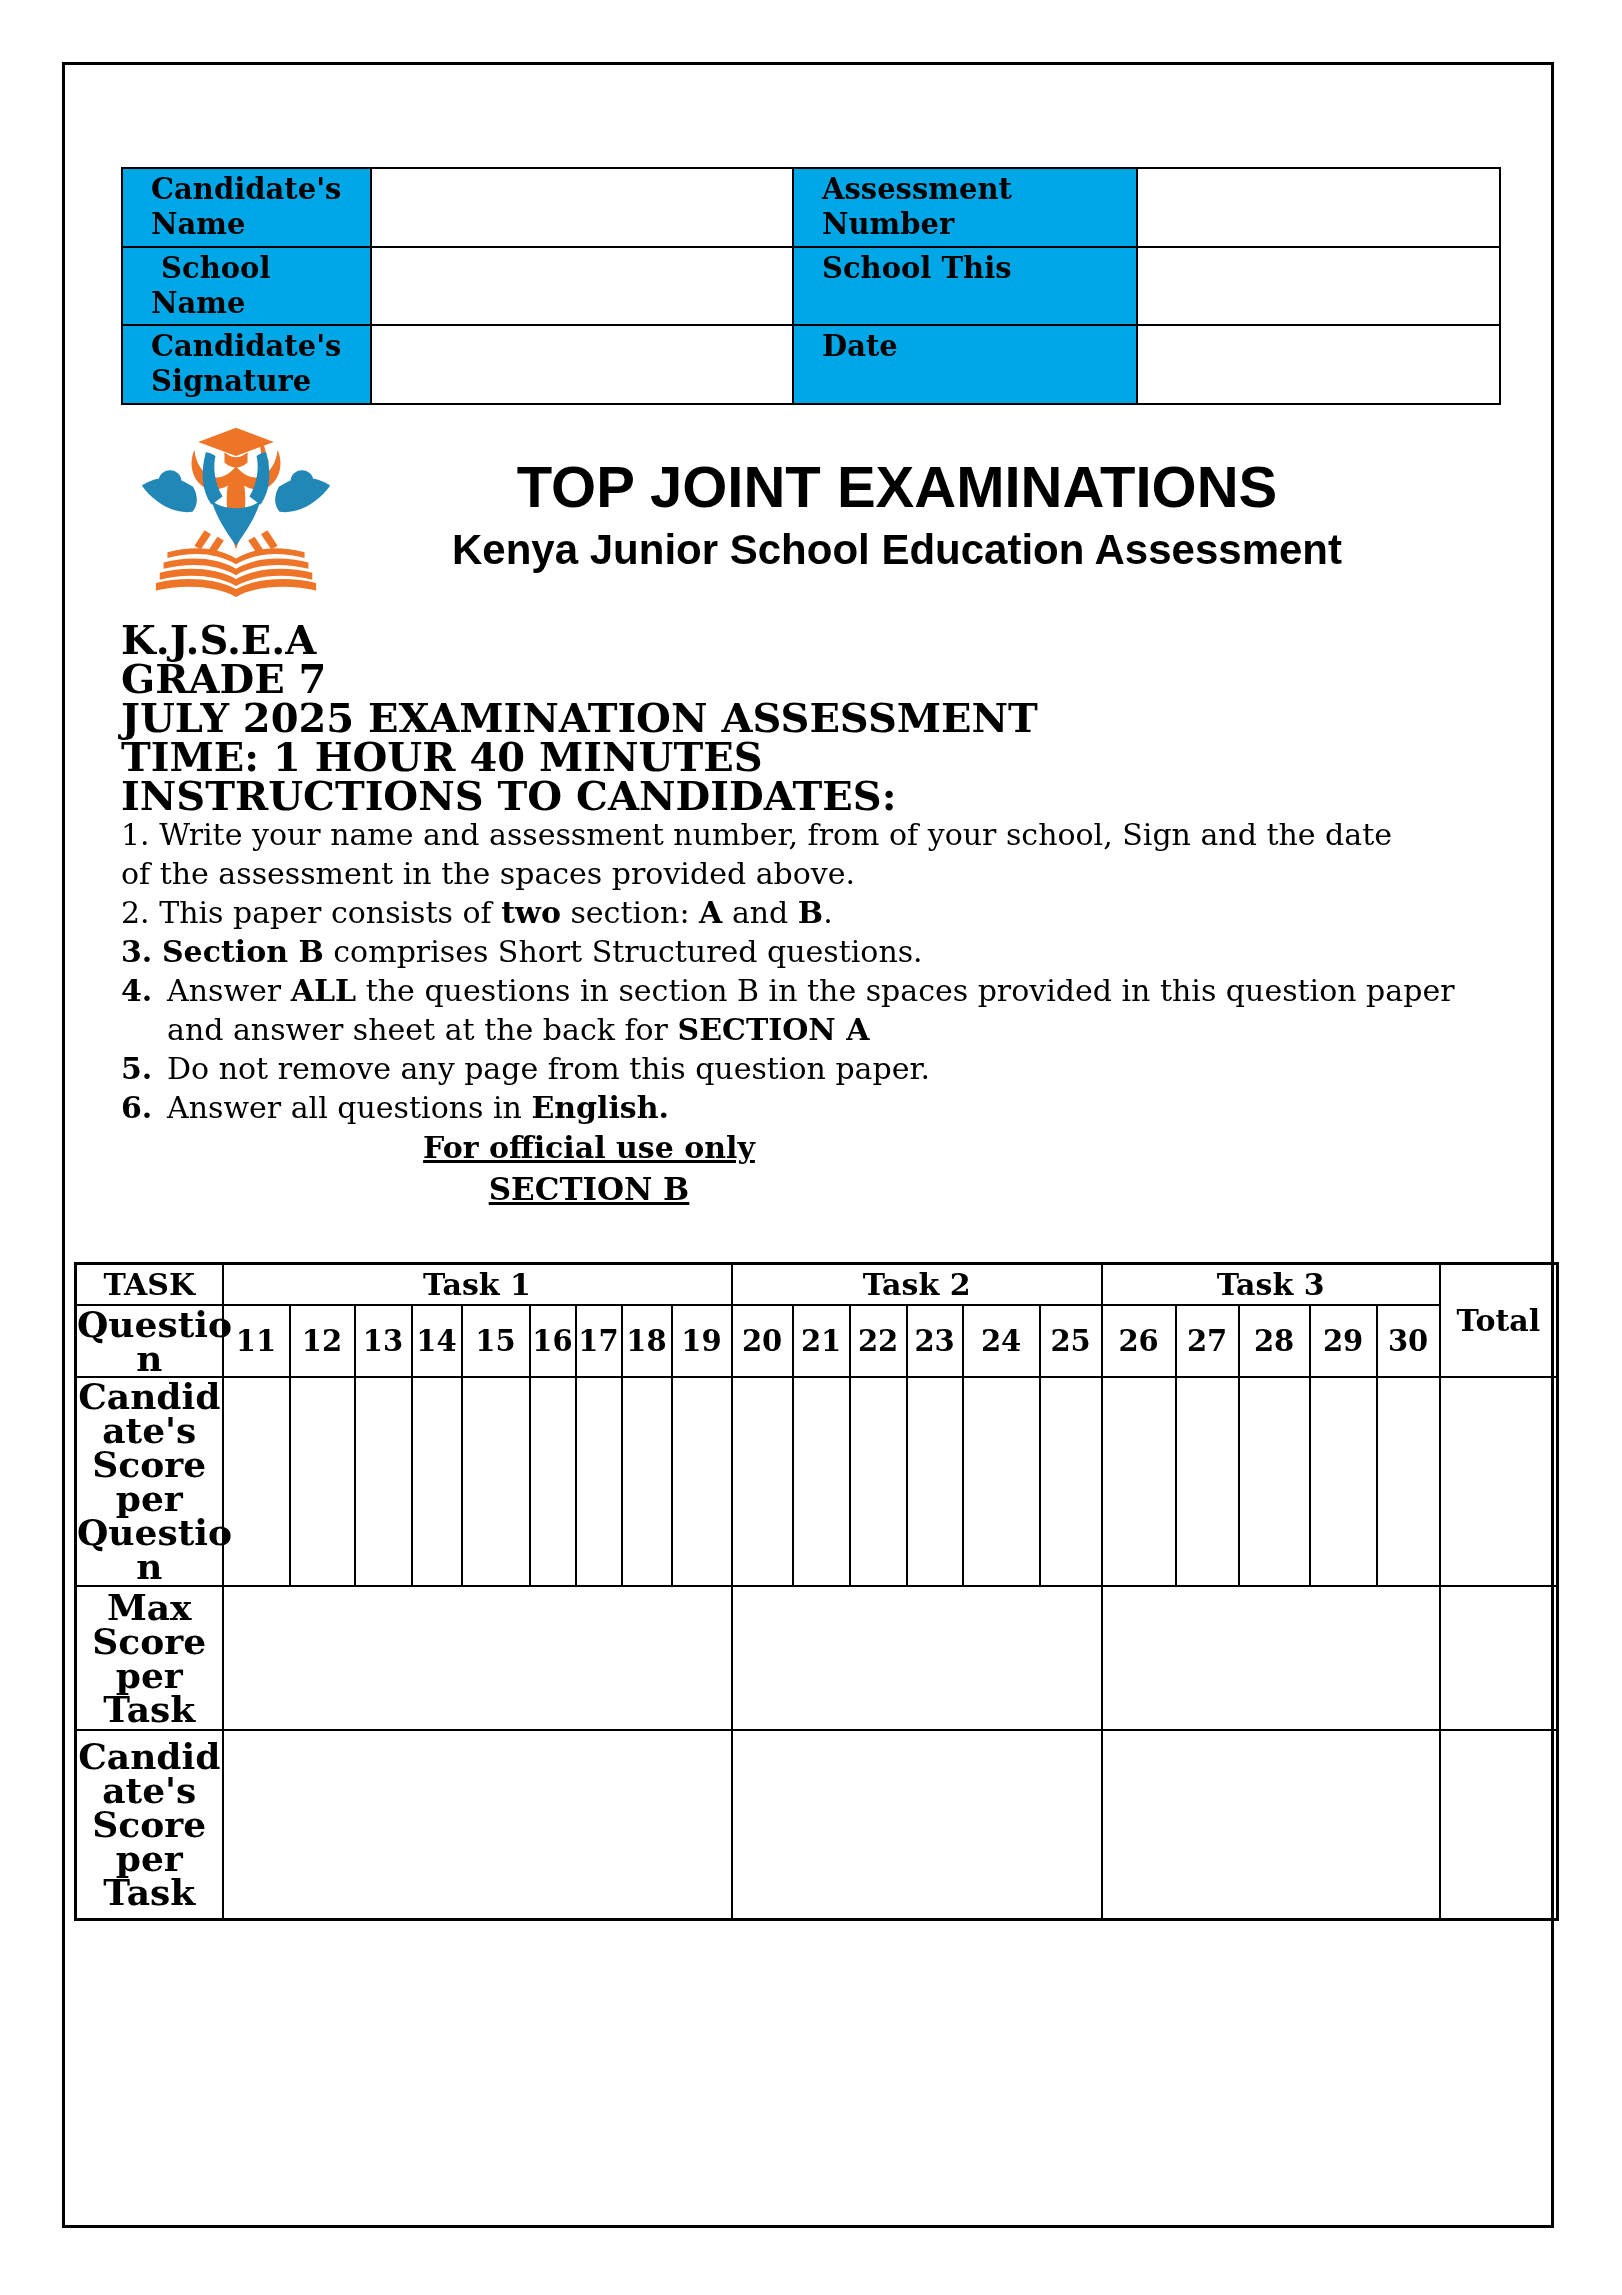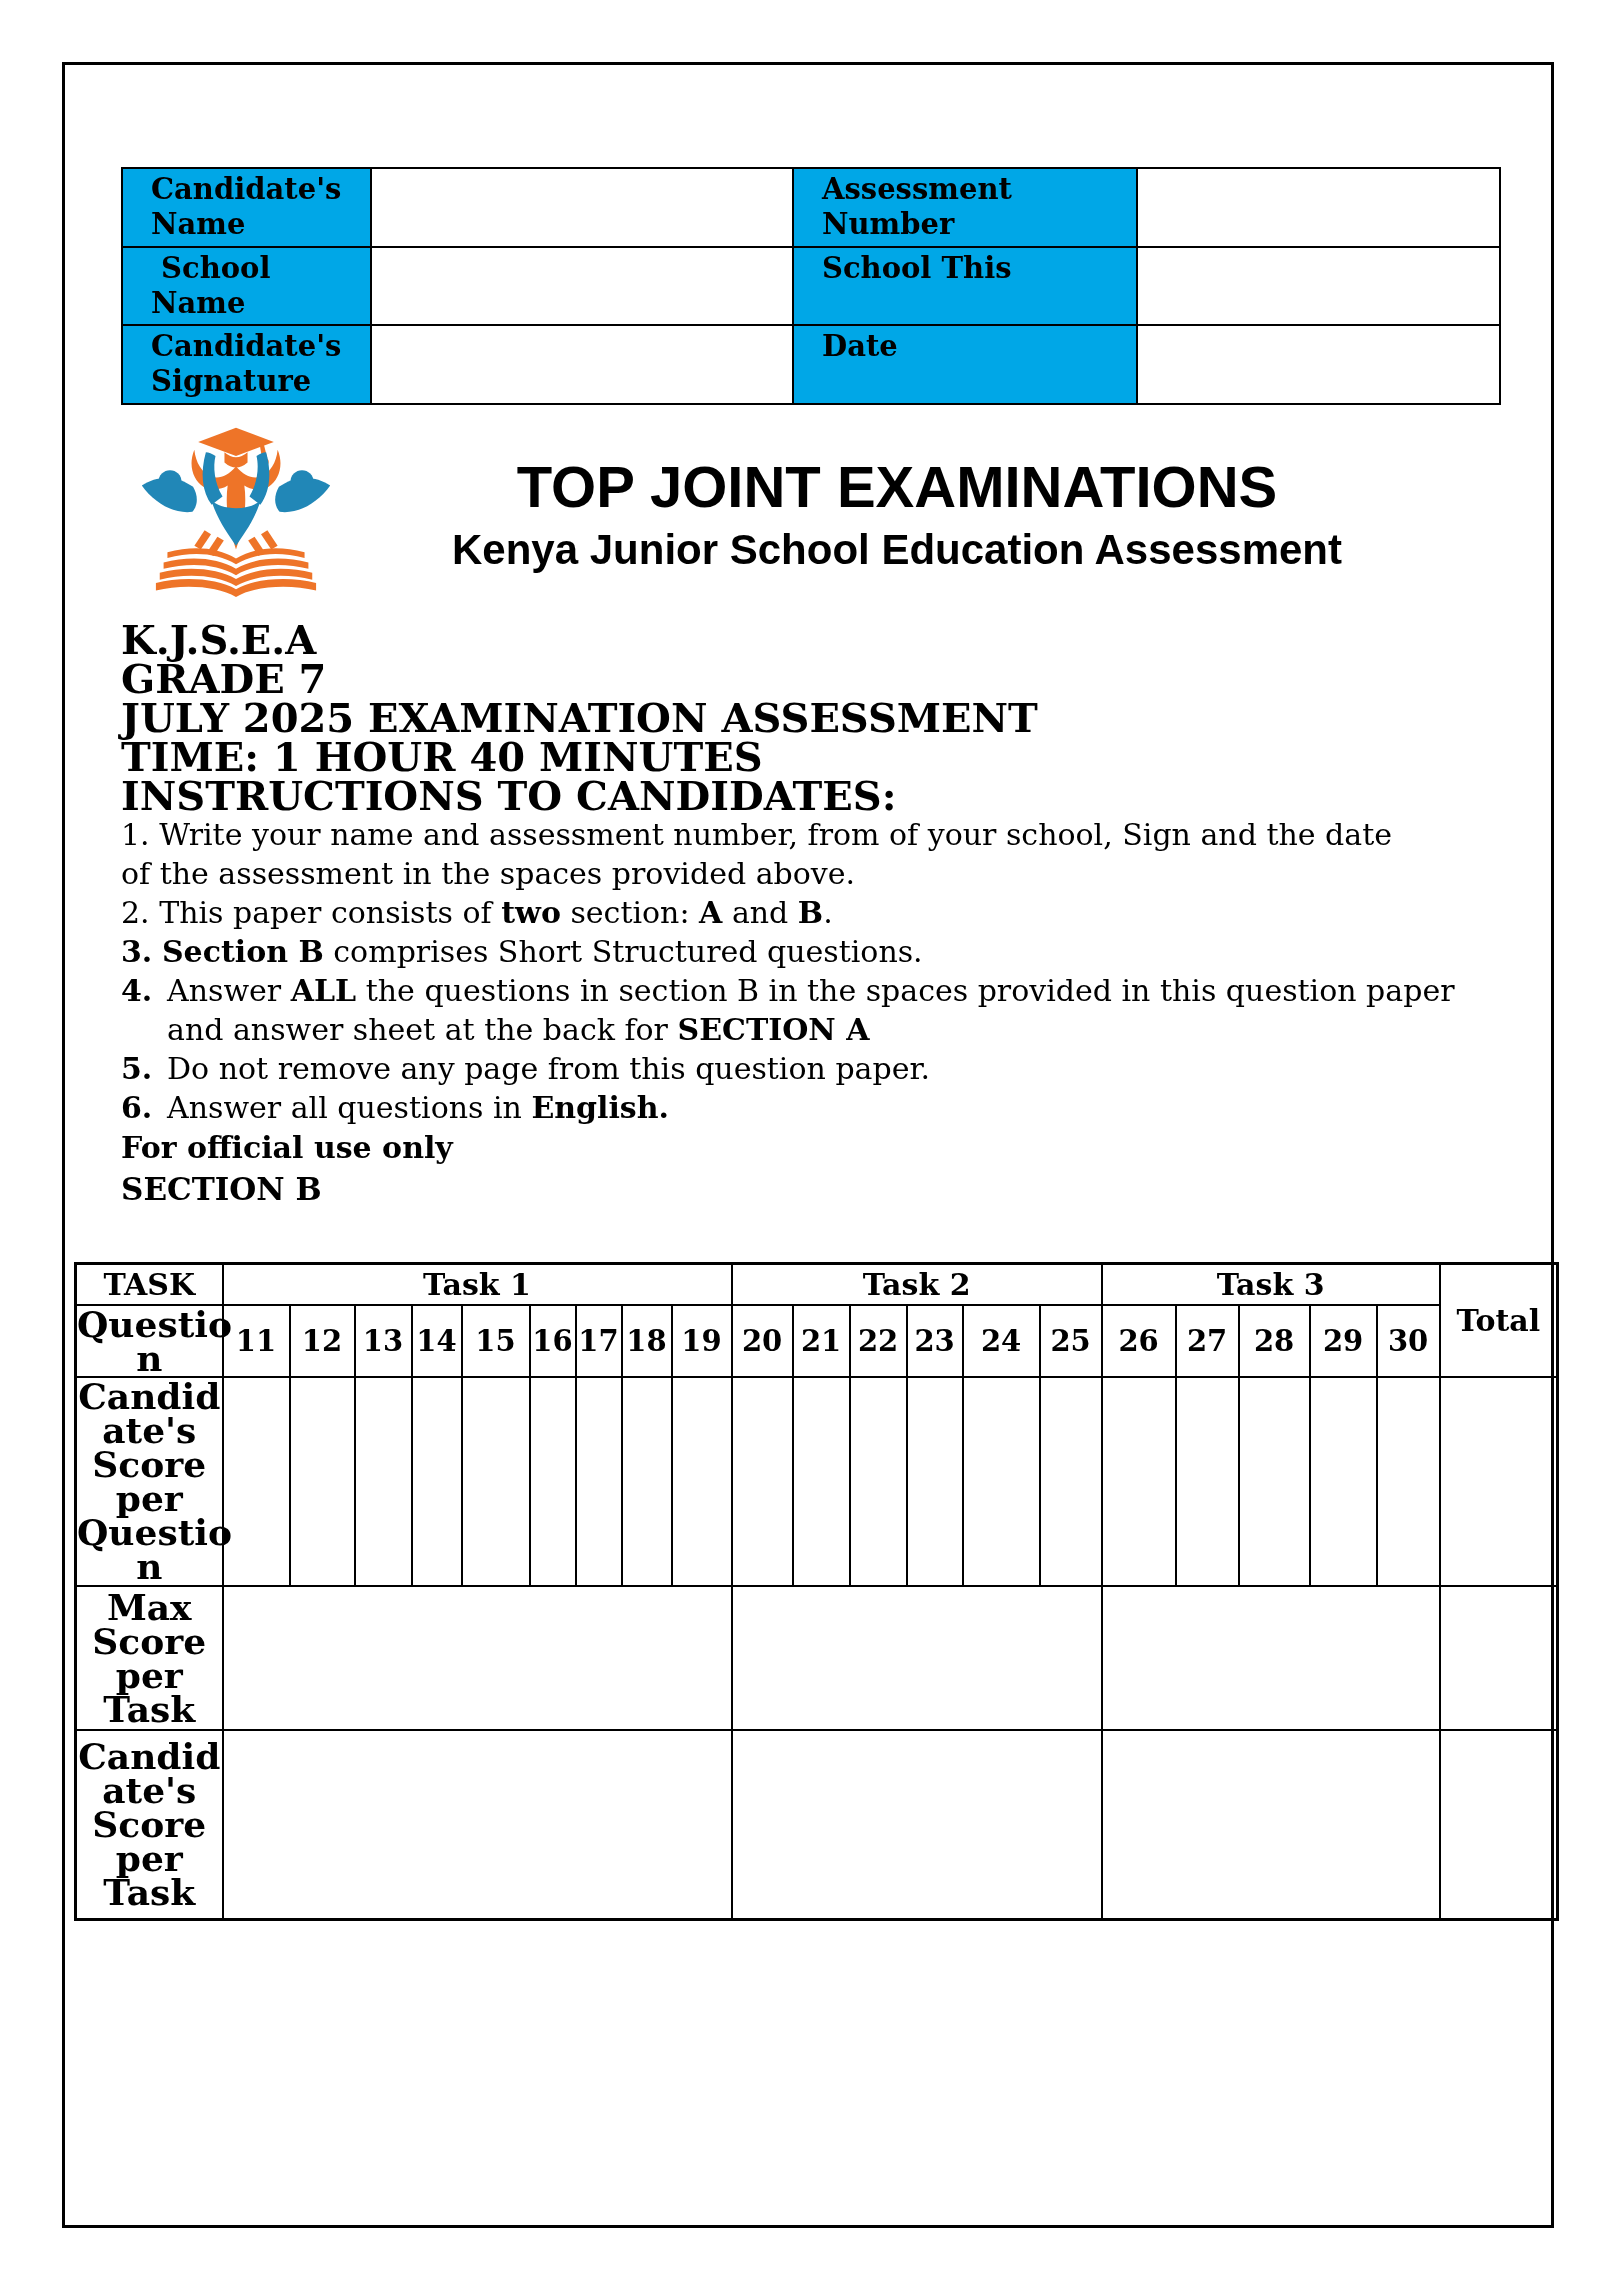--- a/index.html
+++ b/index.html
@@ -28,21 +28,21 @@
   .brand-subtitle{font-size:42px;line-height:47px;margin-top:6.5px;}
 
   
   .text-col{position:absolute;left:121px;top:620px;width:1423px;}
   .info-line{font-weight:bold;font-size:40px;line-height:39px;}
   .instr{font-size:30px;line-height:39px;white-space:pre-line;}
   .instr .b,.b{font-weight:bold;}
   .instr.hang{display:flex;}
   .instr.hang .num{flex:0 0 46px;}
   .instr.hang .itext{flex:1;}
-  .center-wrap{width:936px;}
+  .center-wrap{width:936px;text-align:center;text-decoration:underline;}
   .official{font-weight:bold;font-size:30px;line-height:41px;}
   .sectionb{font-weight:bold;font-size:31px;line-height:42px;}
 
   
   .score-table{position:absolute;left:74px;top:1262px;width:1483px;
     border-collapse:collapse;table-layout:fixed;border:3.3px solid #000;}
   .score-table th,.score-table td{border:2px solid #000;box-sizing:border-box;
     font-weight:bold;text-align:center;vertical-align:middle;padding:0;}
   .score-table .r-head{height:41px;font-size:30px;}
   .score-table .r-quest{height:72px;}

